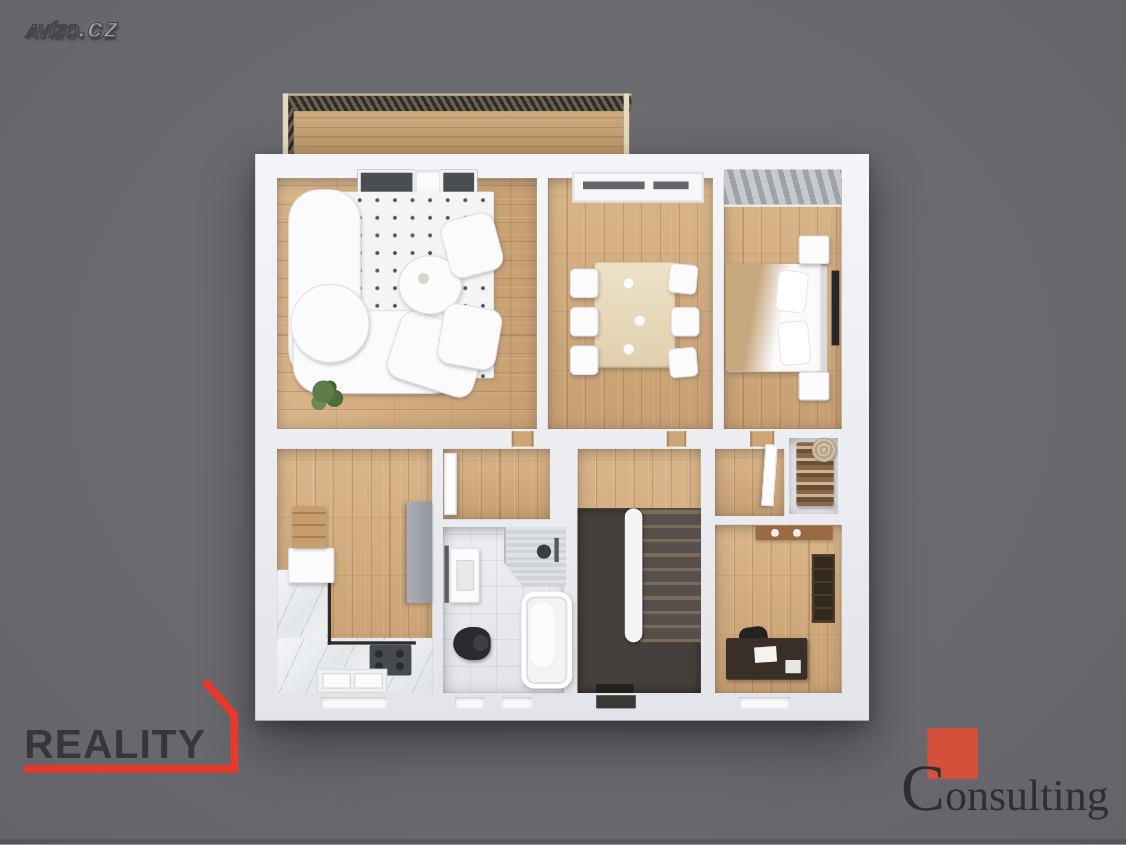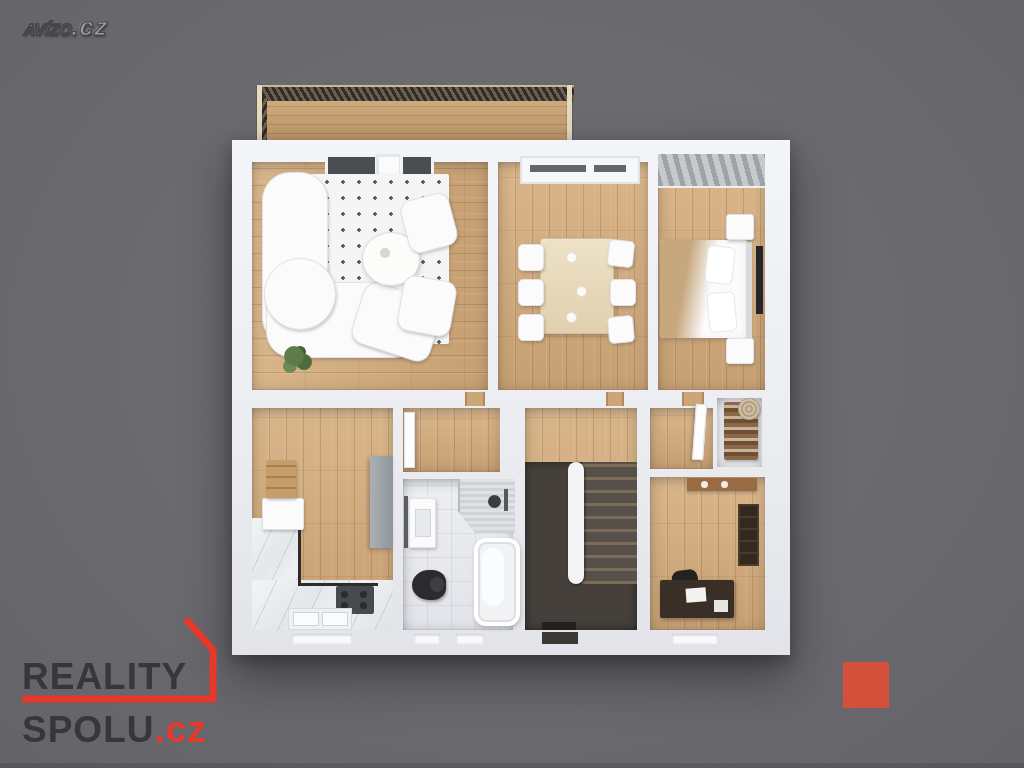--- a/index.html
+++ b/index.html
@@ -227,23 +227,23 @@
     <div class="sill" style="left:224px;width:28px;"></div>
     <div class="ab" style="left:310px;top:492px;width:36px;height:12px;background:#3c3834;"></div>
     <div class="sill" style="left:440px;width:46px;"></div>
   </div>
 
   <div class="ab rs">
     <svg width="215" height="135" viewBox="0 0 215 135">
       <path d="M 2 83 H 193 V 34 L 166 3" fill="none" stroke="#e8382c" stroke-width="7"></path>
     </svg>
     <div class="l1">REALITY</div>
-    <div class="l2">
-      <span>SPOLU</span><span class="tld">.cz</span>
-    </div>
   </div>
 
   <div class="ab bc">
     <div class="sq"></div>
+    <div class="l2">
+      <span class="cap">C</span><span>onsulting</span>
+    </div>
   </div>
 
   <div class="ab stage-bottom-edge"></div>
 </div>
 
 </body></html>

